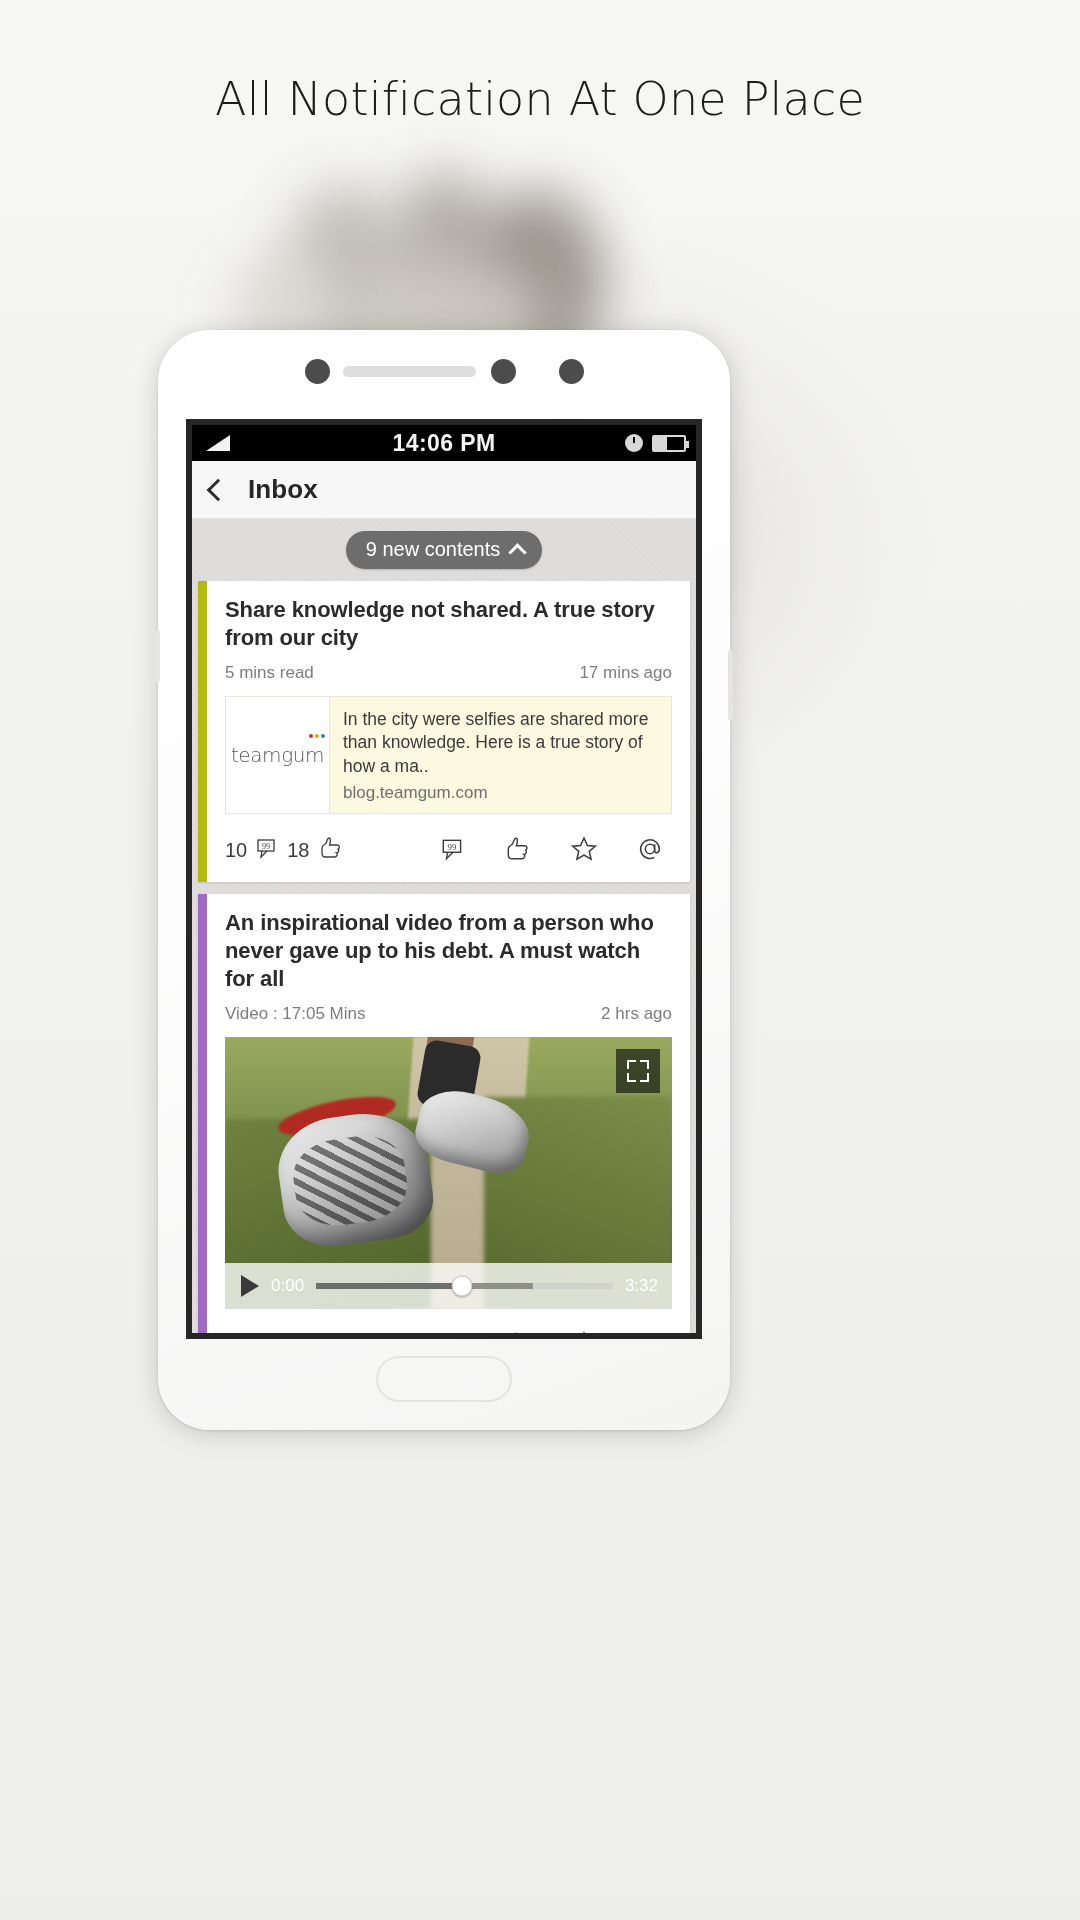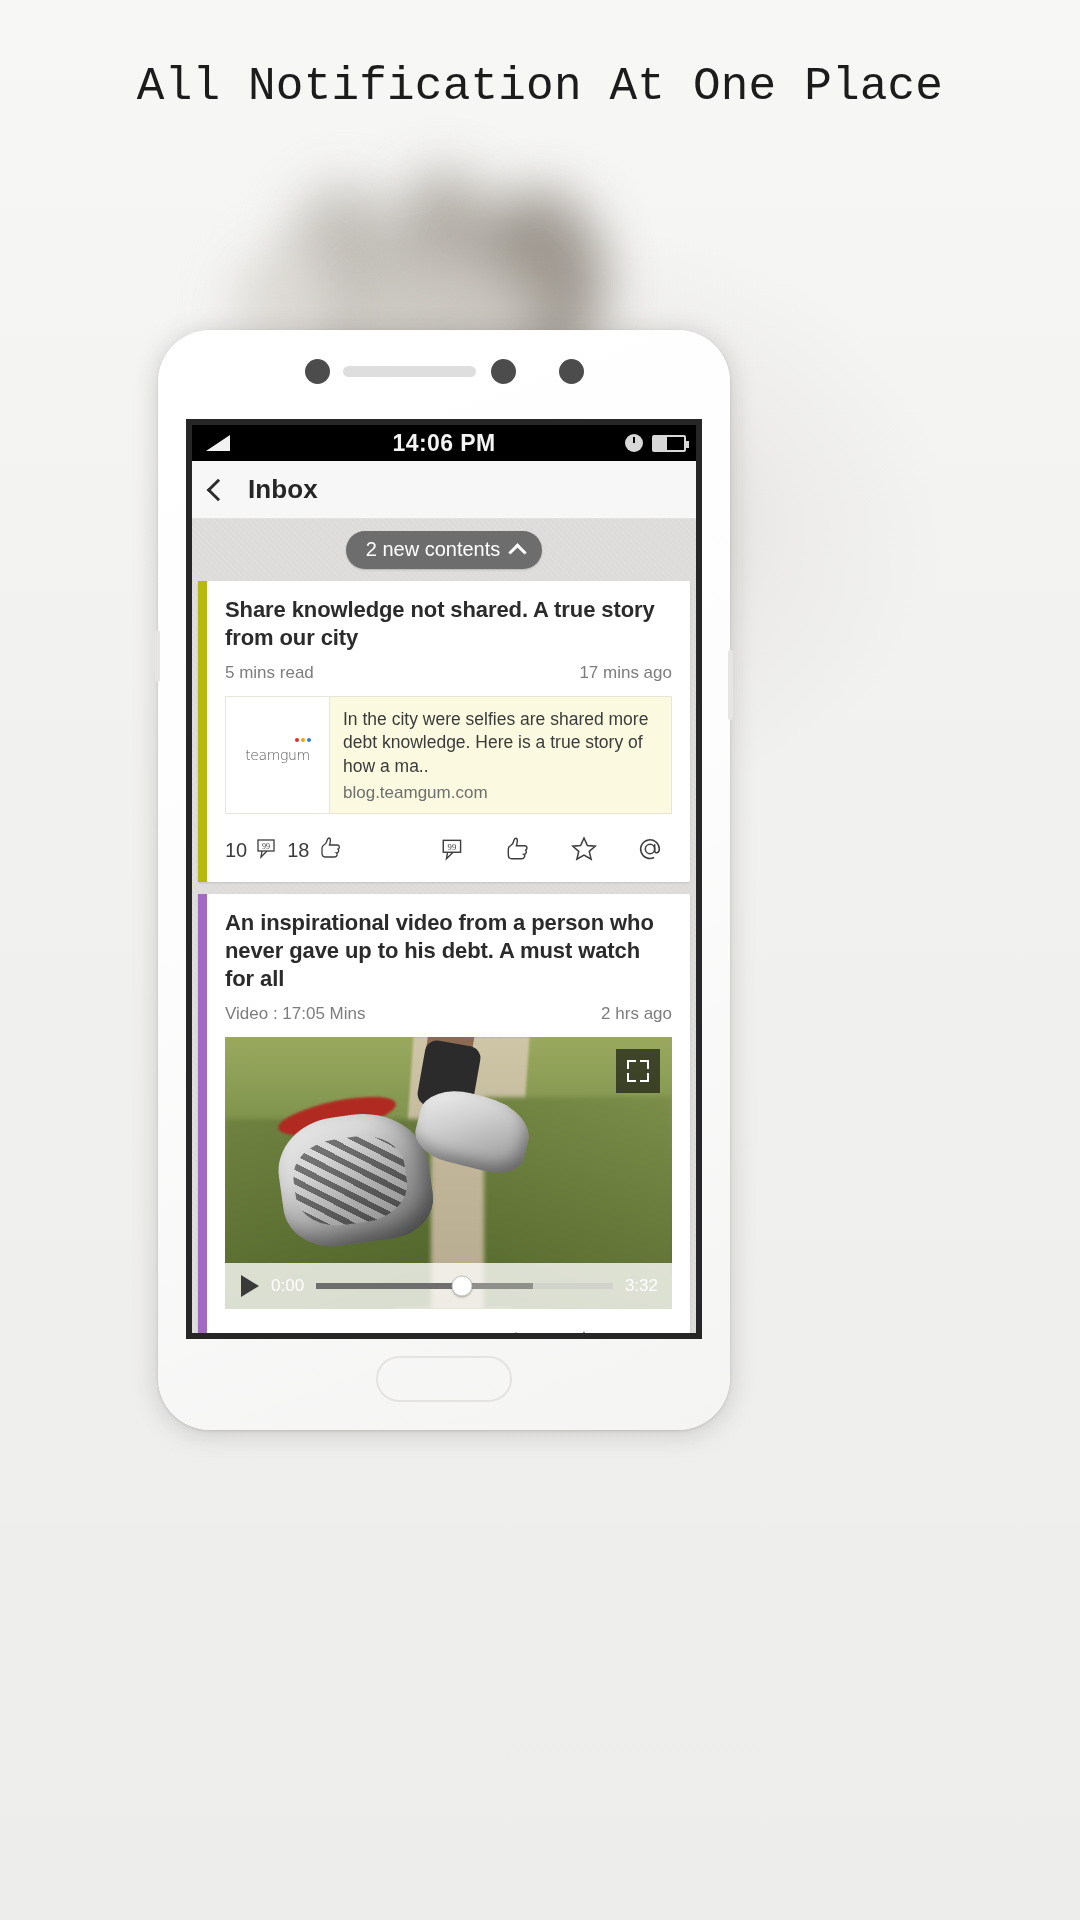--- a/index.html
+++ b/index.html
@@ -39,21 +39,21 @@
     left: 0; right: 0; top: 62px;
     text-align: center;
     color: #1c1c1c;
     font-family: "DejaVu Sans", sans-serif;
     font-weight: 300;
     font-size: 46px;
     line-height: 1.13;
     letter-spacing: .2px;
     z-index: 5;
   }
-  .headline .l2 { display: block; margin-top: 0; font-family: Liberation Mono, monospace; }
+  .headline .l2 { display: block; margin-top: 12px; }
 
   
   .phone {
     position: absolute;
     left: 158px;
     top: 330px;
     width: 572px;
     height: 1100px;
     background: linear-gradient(160deg, #ffffff 0%, #fdfdfd 45%, #f4f4f3 100%);
     border-radius: 52px;
@@ -246,21 +246,21 @@
     flex: 0 0 104px;
     background: #fff;
     border-right: 1px solid #e8e6d8;
     display: flex;
     align-items: center;
     justify-content: center;
   }
   .tg-logo {
     position: relative;
     font-family: "DejaVu Sans", sans-serif;
-    font-size: 14px;
+    font-size: 20px;
     font-weight: 300;
     color: #58585a;
     letter-spacing: -.4px;
   }
   .tg-dots {
     position: absolute;
     right: -1px; top: -9px;
     display: flex;
     gap: 2px;
   }
@@ -452,21 +452,21 @@
 
     <div class="appbar">
       <div class="back-chev"></div>
       <div class="appbar-title">Inbox</div>
     </div>
 
     <div class="feed">
 
       <div class="newpill-wrap">
         <div class="newpill">
-          <span>2 new contents</span>
+          <span>9 new contents</span>
           <span class="chev-up"></span>
         </div>
       </div>
 
       <div class="card">
         <div class="accent" style="background:#b5b910"></div>
         <div class="card-body">
           <div class="card-title">Share knowledge not shared. A true story from our city</div>
           <div class="meta-row">
             <span>5 mins read</span>
@@ -478,21 +478,21 @@
               <div class="tg-logo">
                 <span>teamgum</span>
                 <span class="tg-dots">
                   <i style="background:#d8332a"></i>
                     <i style="background:#f0a500"></i>
                     <i style="background:#2b7fd4"></i>
                 </span>
               </div>
             </div>
             <div class="link-txt">
-              <div class="link-desc">In the city were selfies are shared more debt knowledge. Here is a true story of how a ma..</div>
+              <div class="link-desc">In the city were selfies are shared more than knowledge. Here is a true story of how a ma..</div>
               <div class="link-url">blog.teamgum.com</div>
             </div>
           </div>
 
           <div class="actions">
             <div class="counts">
               <span>10</span>
               <span class="ico">
                 <svg width="24" height="24" viewBox="0 0 24 24" fill="none" stroke="#3c3c3c" stroke-width="1.3">
                   <rect x="3" y="4" width="16" height="11"></rect>

